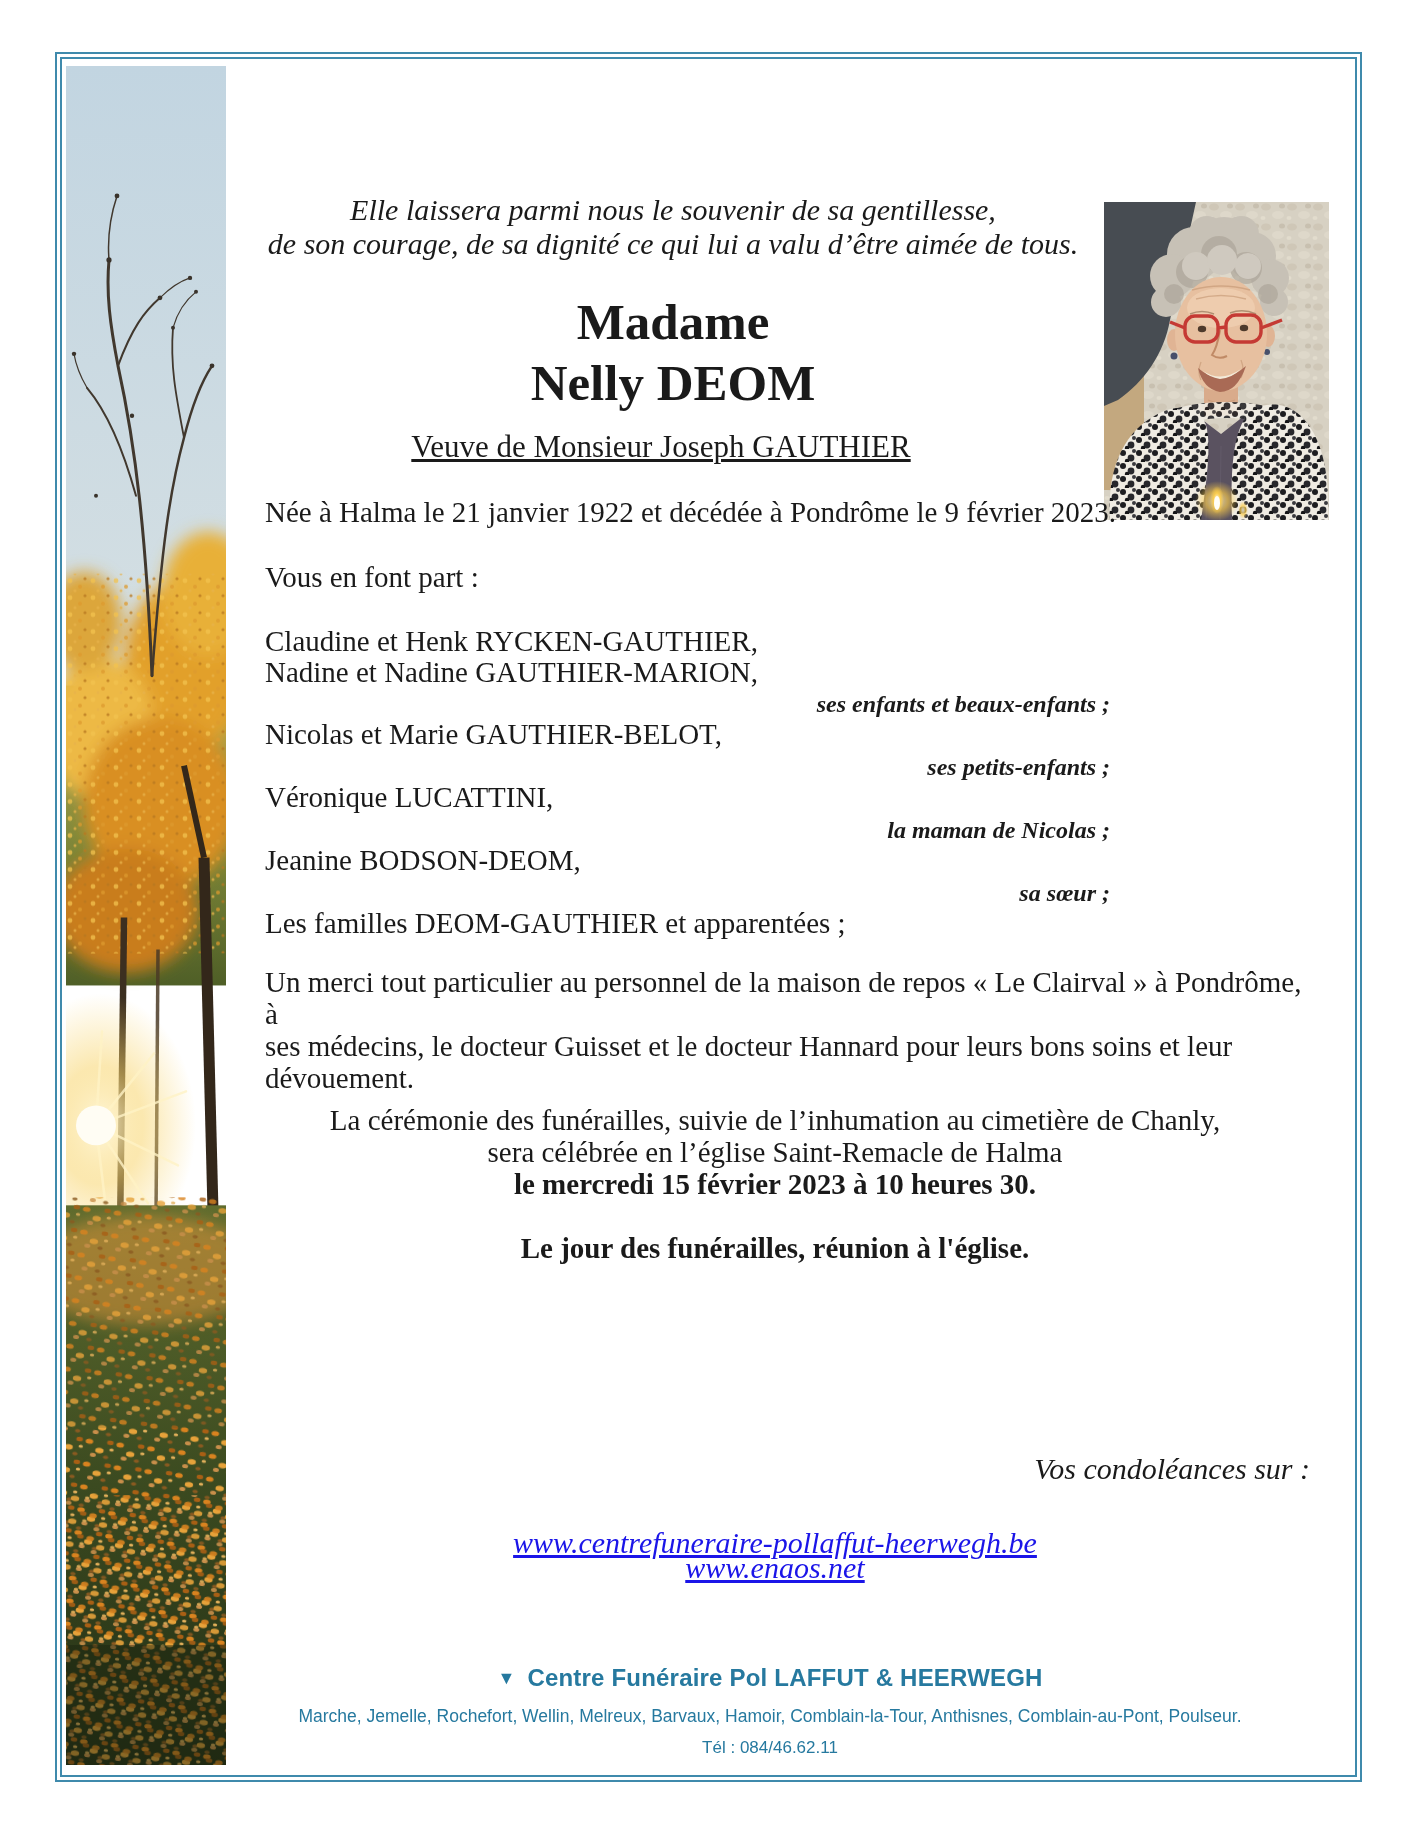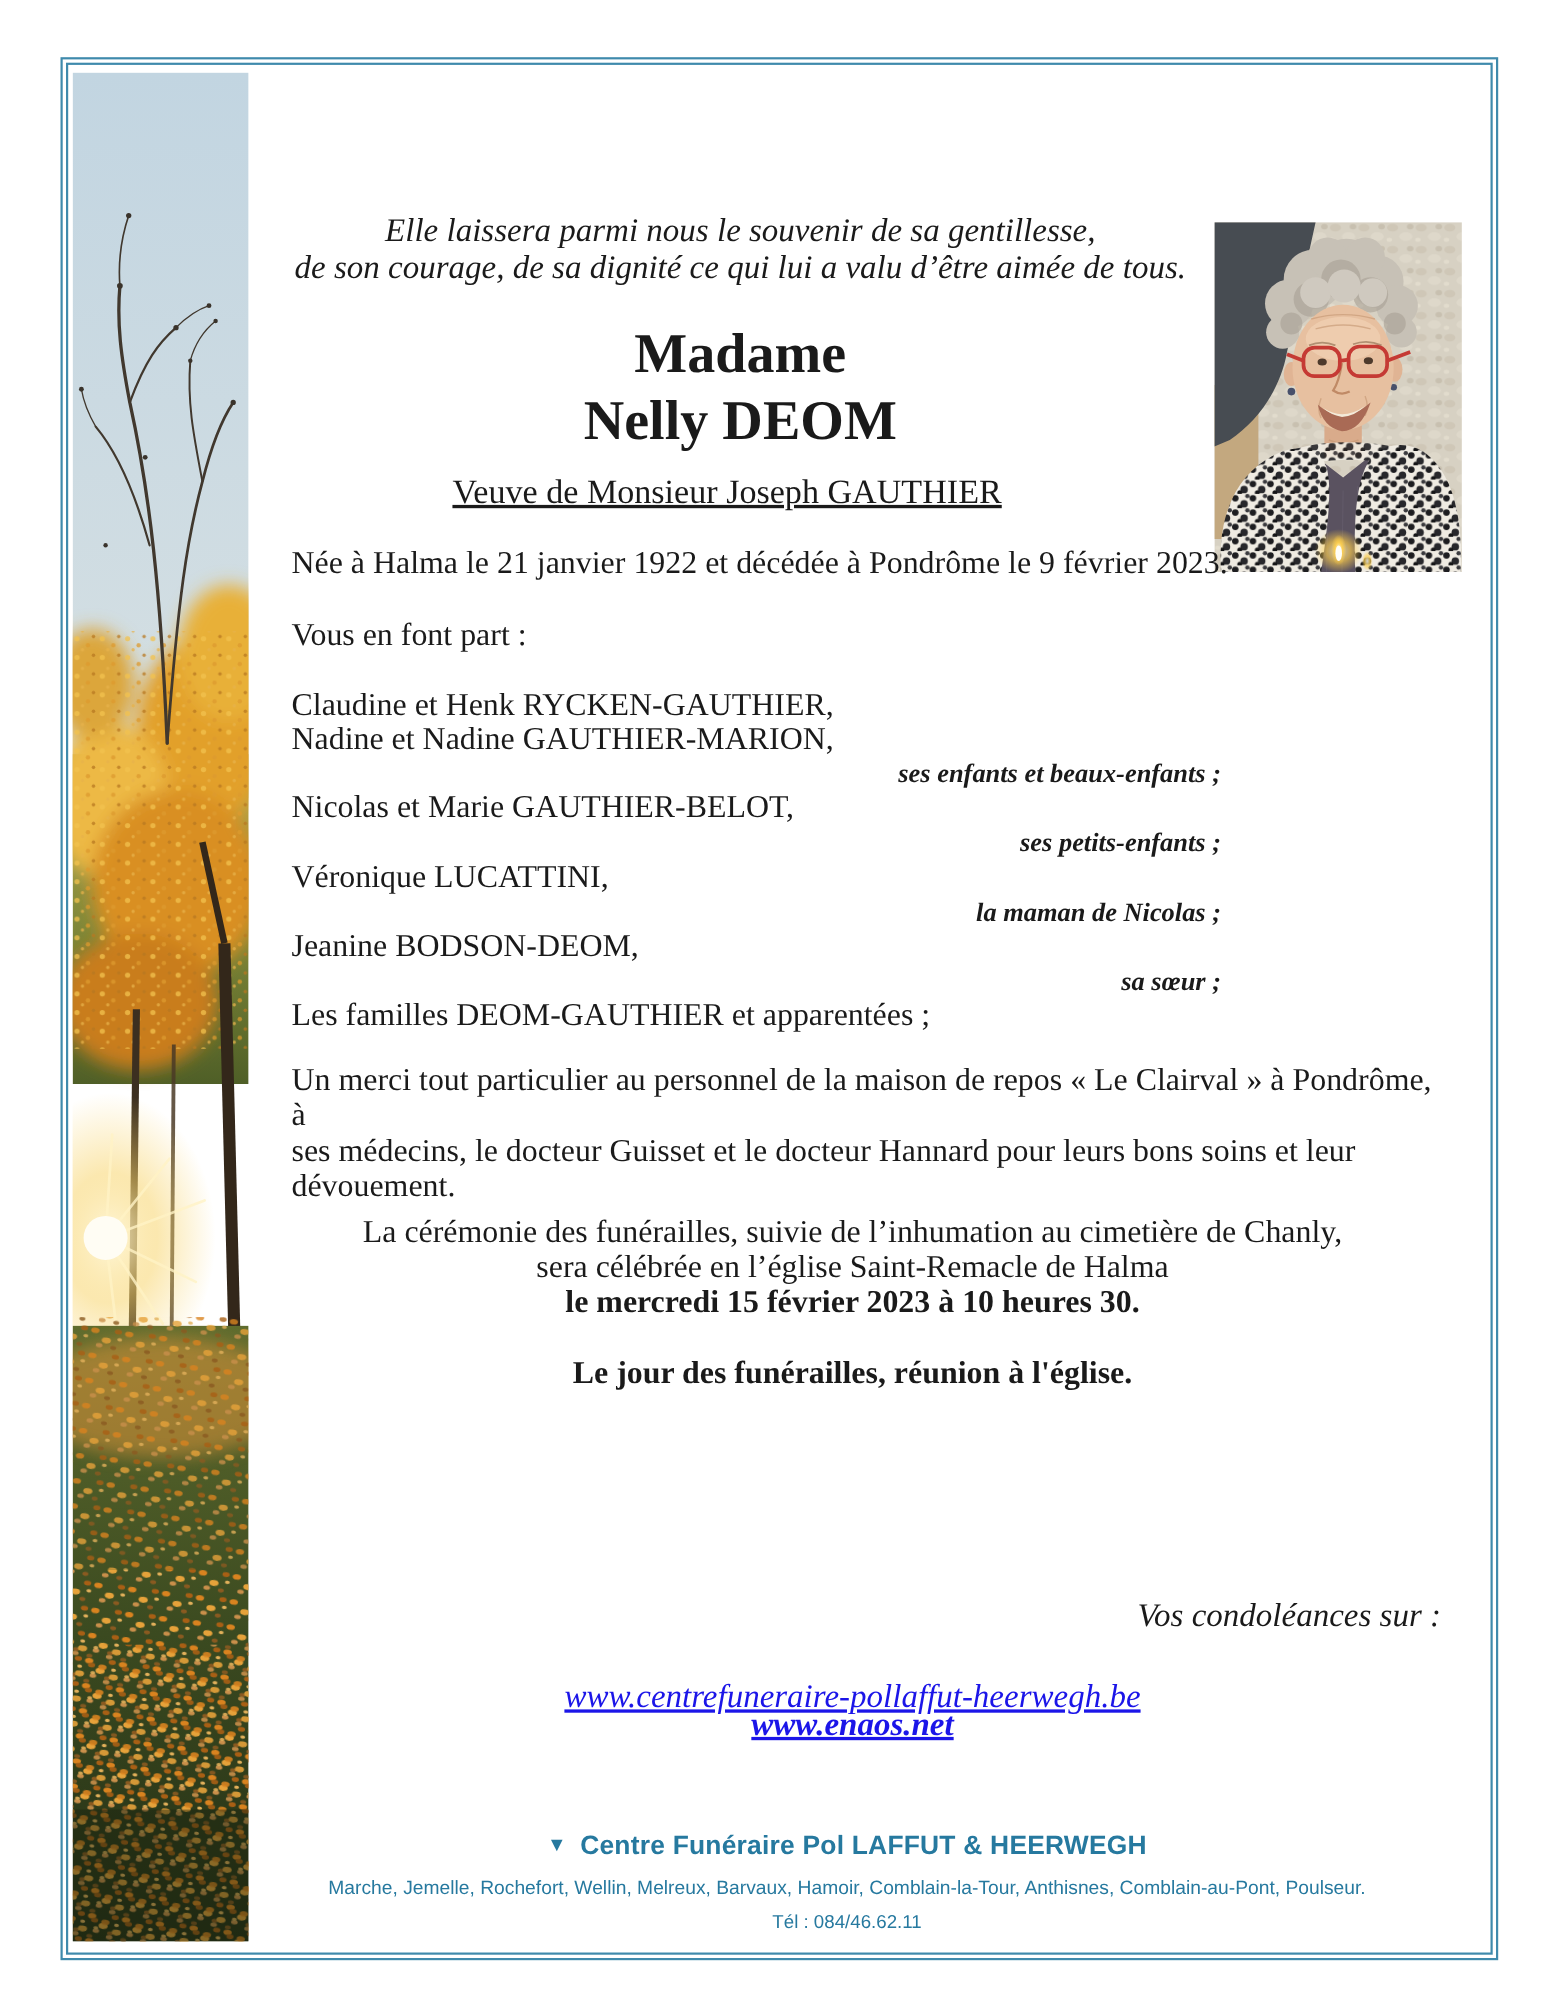--- a/index.html
+++ b/index.html
@@ -270,21 +270,21 @@
     <div class="bold">le mercredi 15 février 2023 à 10 heures 30.</div>
   </div>
 
   <div class="abs wide-center bold" style="top:1232px;">Le jour des funérailles, réunion à l'église.</div>
 
 
   <div class="abs cond-label">Vos condoléances sur :</div>
   <div class="abs cond-link" style="top:1498px;margin-top:28px;">
     <a href="#">www.centrefuneraire-pollaffut-heerwegh.be</a>
   </div>
-  <div class="abs cond-link" style="top:1551px;font-weight:bold;">
+  <div class="abs cond-link" style="top:1551px;">
     <a href="#">www.enaos.net</a>
   </div>
 
   <div class="abs footer brand">
     <span class="tri">▼</span><span>Centre Funéraire Pol LAFFUT &amp; HEERWEGH</span>
   </div>
   <div class="abs footer locations">Marche, Jemelle, Rochefort, Wellin, Melreux, Barvaux, Hamoir, Comblain-la-Tour, Anthisnes, Comblain-au-Pont, Poulseur.</div>
   <div class="abs footer phone">Tél : 084/46.62.11</div>
 </div>
 

